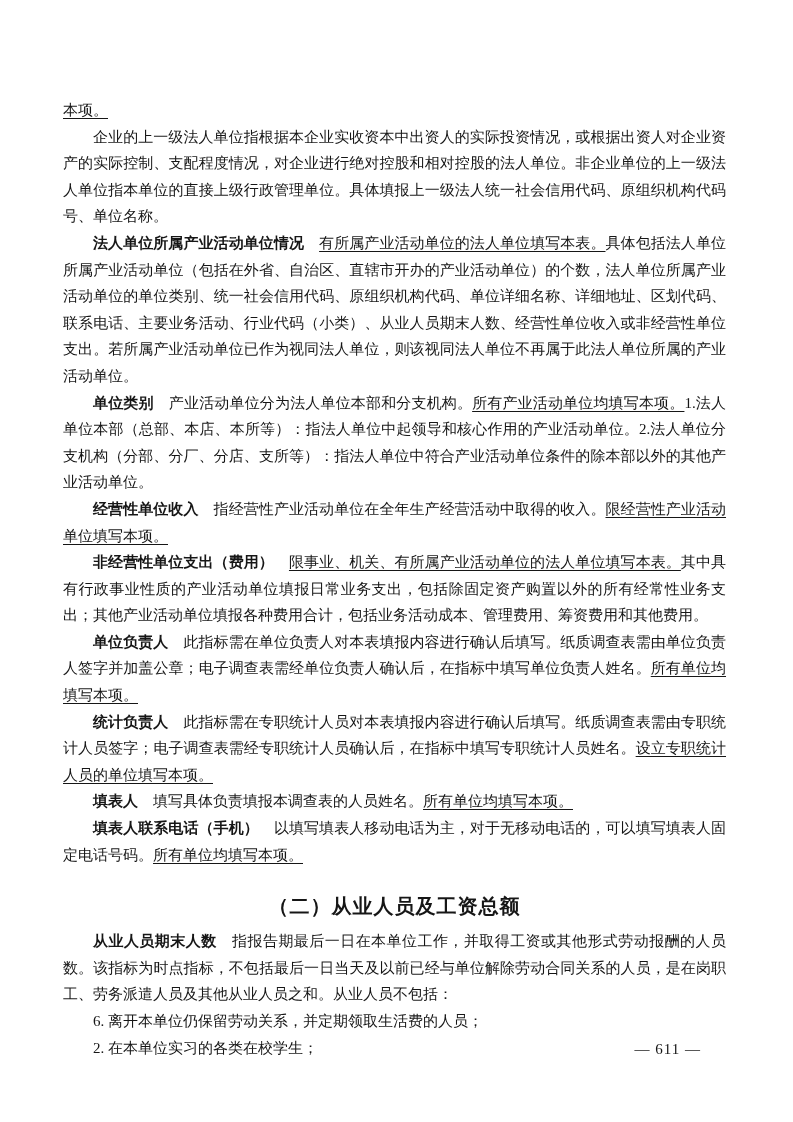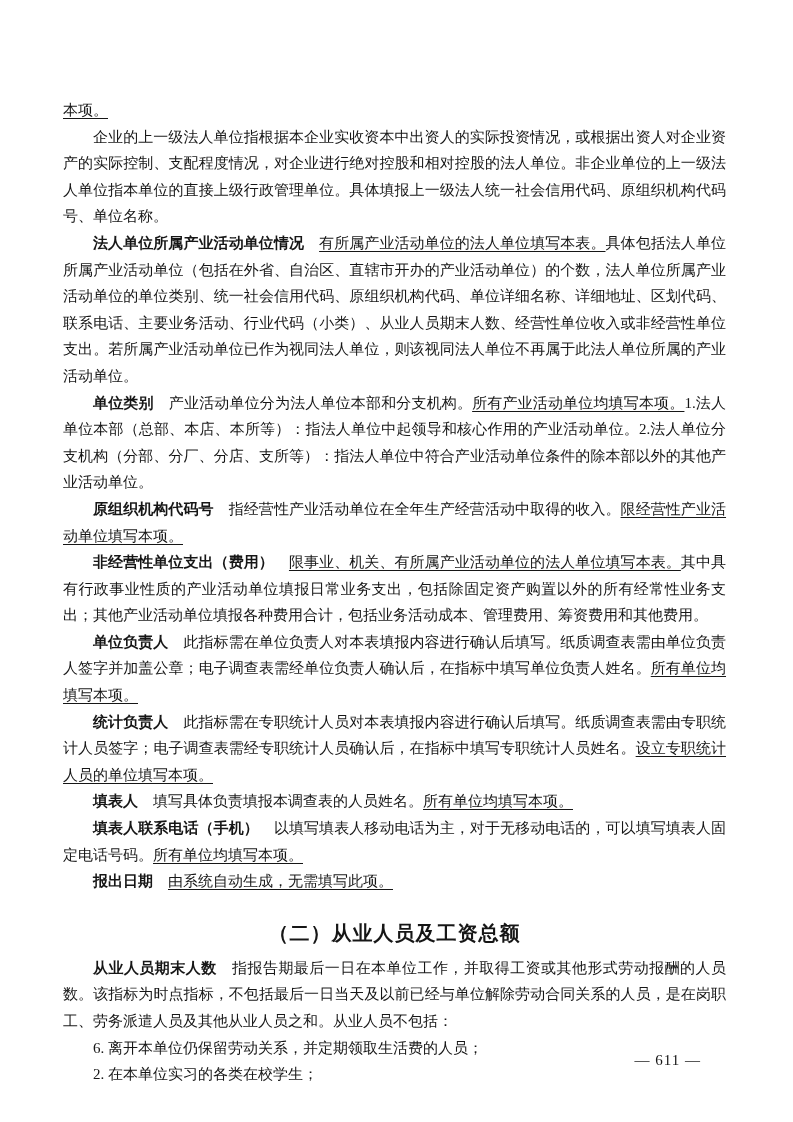--- a/index.html
+++ b/index.html
@@ -38,44 +38,43 @@
     font-size: 20px;
     line-height: 26px;
     font-weight: 700;
     font-family: "Liberation Sans", sans-serif;
     letter-spacing: 1px;
     margin: 25px 0 9px 0;
   }
   .footer {
     position: absolute;
     right: 92px;
-    bottom: 53px;
+    bottom: 64px;
     font-size: 15px;
     letter-spacing: 1px;
     font-family: "Liberation Serif", serif;
     color: #161616;
   }
 </style>
 </head>
 <body>
 
 <div class="page">
   <div class="content">
     <div id="body1">
         <p class="para noindent"><span class="ul">本项。</span></p>
         <p class="para indent"><span class="">企业的上一级法人单位指根据本企业实收资本中出资人的实际投资情况，或根据出资人对企业资产的实际控制、支配程度情况，对企业进行绝对控股和相对控股的法人单位。非企业单位的上一级法人单位指本单位的直接上级行政管理单位。具体填报上一级法人统一社会信用代码、原组织机构代码号、单位名称。</span></p>
         <p class="para indent"><span class="bold ">法人单位所属产业活动单位情况　</span><span class="ul">有所属产业活动单位的法人单位填写本表。</span><span class="">具体包括法人单位所属产业活动单位（包括在外省、自治区、直辖市开办的产业活动单位）的个数，法人单位所属产业活动单位的单位类别、统一社会信用代码、原组织机构代码、单位详细名称、详细地址、区划代码、联系电话、主要业务活动、行业代码（小类）、从业人员期末人数、经营性单位收入或非经营性单位支出。若所属产业活动单位已作为视同法人单位，则该视同法人单位不再属于此法人单位所属的产业活动单位。</span></p>
         <p class="para indent"><span class="bold ">单位类别　</span><span class="">产业活动单位分为法人单位本部和分支机构。</span><span class="ul">所有产业活动单位均填写本项。</span><span class="">1.法人单位本部（总部、本店、本所等）：指法人单位中起领导和核心作用的产业活动单位。2.法人单位分支机构（分部、分厂、分店、支所等）：指法人单位中符合产业活动单位条件的除本部以外的其他产业活动单位。</span></p>
-        <p class="para indent"><span class="bold ">原组织机构代码号　</span><span class="">指经营性产业活动单位在全年生产经营活动中取得的收入。</span><span class="ul">限经营性产业活动单位填写本项。</span></p>
+        <p class="para indent"><span class="bold ">经营性单位收入　</span><span class="">指经营性产业活动单位在全年生产经营活动中取得的收入。</span><span class="ul">限经营性产业活动单位填写本项。</span></p>
         <p class="para indent"><span class="bold ">非经营性单位支出（费用）　</span><span class="ul">限事业、机关、有所属产业活动单位的法人单位填写本表。</span><span class="">其中具有行政事业性质的产业活动单位填报日常业务支出，包括除固定资产购置以外的所有经常性业务支出；其他产业活动单位填报各种费用合计，包括业务活动成本、管理费用、筹资费用和其他费用。</span></p>
         <p class="para indent"><span class="bold ">单位负责人　</span><span class="">此指标需在单位负责人对本表填报内容进行确认后填写。纸质调查表需由单位负责人签字并加盖公章；电子调查表需经单位负责人确认后，在指标中填写单位负责人姓名。</span><span class="ul">所有单位均填写本项。</span></p>
         <p class="para indent"><span class="bold ">统计负责人　</span><span class="">此指标需在专职统计人员对本表填报内容进行确认后填写。纸质调查表需由专职统计人员签字；电子调查表需经专职统计人员确认后，在指标中填写专职统计人员姓名。</span><span class="ul">设立专职统计人员的单位填写本项。</span></p>
         <p class="para indent"><span class="bold ">填表人　</span><span class="">填写具体负责填报本调查表的人员姓名。</span><span class="ul">所有单位均填写本项。</span></p>
         <p class="para indent"><span class="bold ">填表人联系电话（手机）　</span><span class="">以填写填表人移动电话为主，对于无移动电话的，可以填写填表人固定电话号码。</span><span class="ul">所有单位均填写本项。</span></p>
-        <p class="para indent"><span class="bold ">报出日期　</span><span class="ul">由系统自动生成，无需填写此项。</span></p>
       </div>
     <h2 class="section-heading">（二）从业人员及工资总额</h2>
     <div id="body2">
         <p class="para indent"><span class="bold ">从业人员期末人数　</span><span class="">指报告期最后一日在本单位工作，并取得工资或其他形式劳动报酬的人员数。该指标为时点指标，不包括最后一日当天及以前已经与单位解除劳动合同关系的人员，是在岗职工、劳务派遣人员及其他从业人员之和。从业人员不包括：</span></p>
         <p class="para indent"><span class="">6. 离开本单位仍保留劳动关系，并定期领取生活费的人员；</span></p>
         <p class="para indent"><span class="">2. 在本单位实习的各类在校学生；</span></p>
       </div>
   </div>
   <div class="footer">— 611 —</div>
 </div>

